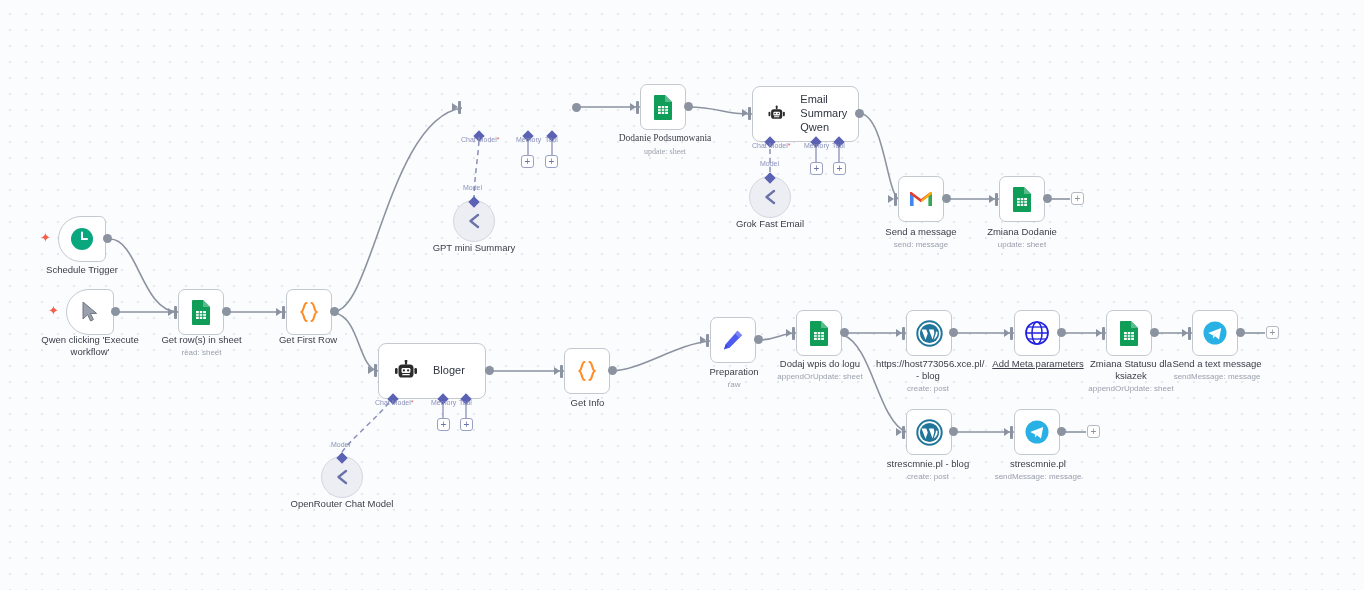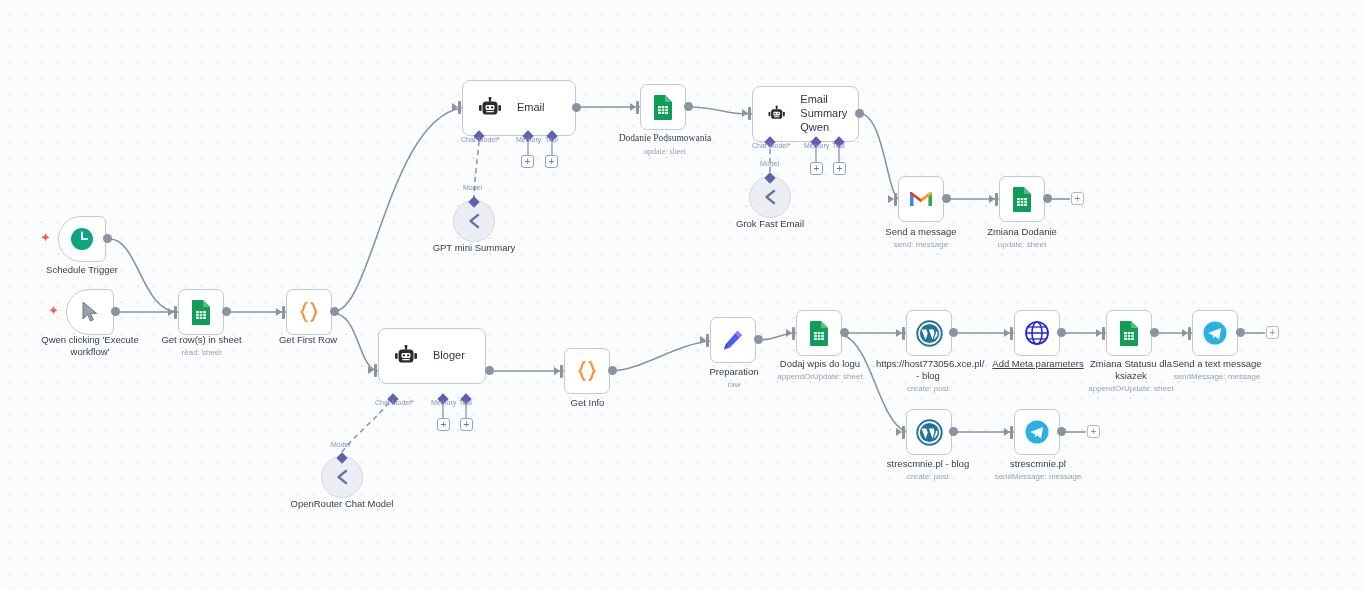--- a/index.html
+++ b/index.html
@@ -271,34 +271,20 @@
       <path d="M15.5 4 C18.5 4 17.5 11 20.5 13 C17.5 15 18.5 22 15.5 22" stroke="#ff8c26" stroke-width="2.1" fill="none" stroke-linecap="round"></path>
     </svg>
   </div>
   <div class="out-dot" style="left:330px; top:307px;"></div>
   <div class="label" style="left:258px; top:334px; width:100px;">
     <span>Get First Row</span>
   </div>
 
   <div class="in-bar" style="left:458px; top:101px;"></div>
   <div class="in-arrow" style="left:452px; top:103px;"></div>
-  <div class="node wide" style="left:462px; top:80px; width:114px;">
-    <svg class="bot" viewBox="0 0 26 22">
-      <rect x="5.5" y="4.5" width="15" height="13" rx="3.6" fill="#2b2b2b"></rect>
-      <rect x="8.6" y="8" width="8.8" height="5" rx="1.2" fill="#fff"></rect>
-      <circle cx="10.9" cy="10.4" r="1.1" fill="#2b2b2b"></circle>
-      <circle cx="15.1" cy="10.4" r="1.1" fill="#2b2b2b"></circle>
-      <rect x="11.9" y="1" width="2.2" height="3.6" fill="#2b2b2b"></rect>
-      <circle cx="13" cy="1" r="1.4" fill="#2b2b2b"></circle>
-      <rect x="2" y="8" width="2.6" height="6" rx="1.2" fill="#2b2b2b"></rect>
-      <rect x="21.4" y="8" width="2.6" height="6" rx="1.2" fill="#2b2b2b"></rect>
-      <rect x="9.2" y="14" width="7.6" height="1.3" rx="0.6" fill="#fff"></rect>
-    </svg>
-    <span class="node-title">Email</span>
-  </div>
   <div class="out-dot" style="left:572px; top:103px;"></div>
 
   <div class="diamond" style="left:475px; top:132px;"></div>
   <div class="port-label" style="left:461px; top:136px;">
     <span>Chat Model</span><span class="req">*</span>
   </div>
   <div class="diamond" style="left:524px; top:132px;"></div>
   <div class="port-label" style="left:516px; top:136px;">Memory</div>
   <div class="plus-box" style="left:521px; top:155px;">+</div>
   <div class="diamond" style="left:548px; top:132px;"></div>
@@ -414,21 +400,21 @@
   </div>
   <div class="out-dot" style="left:1043px; top:194px;"></div>
   <div class="plus-gray" style="left:1071px; top:192px;">+</div>
   <div class="label" style="left:969px; top:226px; width:106px;">
     <span>Zmiana Dodanie</span>
     <span class="sublabel">update: sheet</span>
   </div>
 
   <div class="in-bar" style="left:374px; top:364px;"></div>
   <div class="in-arrow" style="left:368px; top:366px;"></div>
-  <div class="node wide" style="left:378px; top:328px; width:108px;">
+  <div class="node wide" style="left:378px; top:343px; width:108px;">
     <svg class="bot" viewBox="0 0 26 22">
       <rect x="5.5" y="4.5" width="15" height="13" rx="3.6" fill="#2b2b2b"></rect>
       <rect x="8.6" y="8" width="8.8" height="5" rx="1.2" fill="#fff"></rect>
       <circle cx="10.9" cy="10.4" r="1.1" fill="#2b2b2b"></circle>
       <circle cx="15.1" cy="10.4" r="1.1" fill="#2b2b2b"></circle>
       <rect x="11.9" y="1" width="2.2" height="3.6" fill="#2b2b2b"></rect>
       <circle cx="13" cy="1" r="1.4" fill="#2b2b2b"></circle>
       <rect x="2" y="8" width="2.6" height="6" rx="1.2" fill="#2b2b2b"></rect>
       <rect x="21.4" y="8" width="2.6" height="6" rx="1.2" fill="#2b2b2b"></rect>
       <rect x="9.2" y="14" width="7.6" height="1.3" rx="0.6" fill="#fff"></rect>

